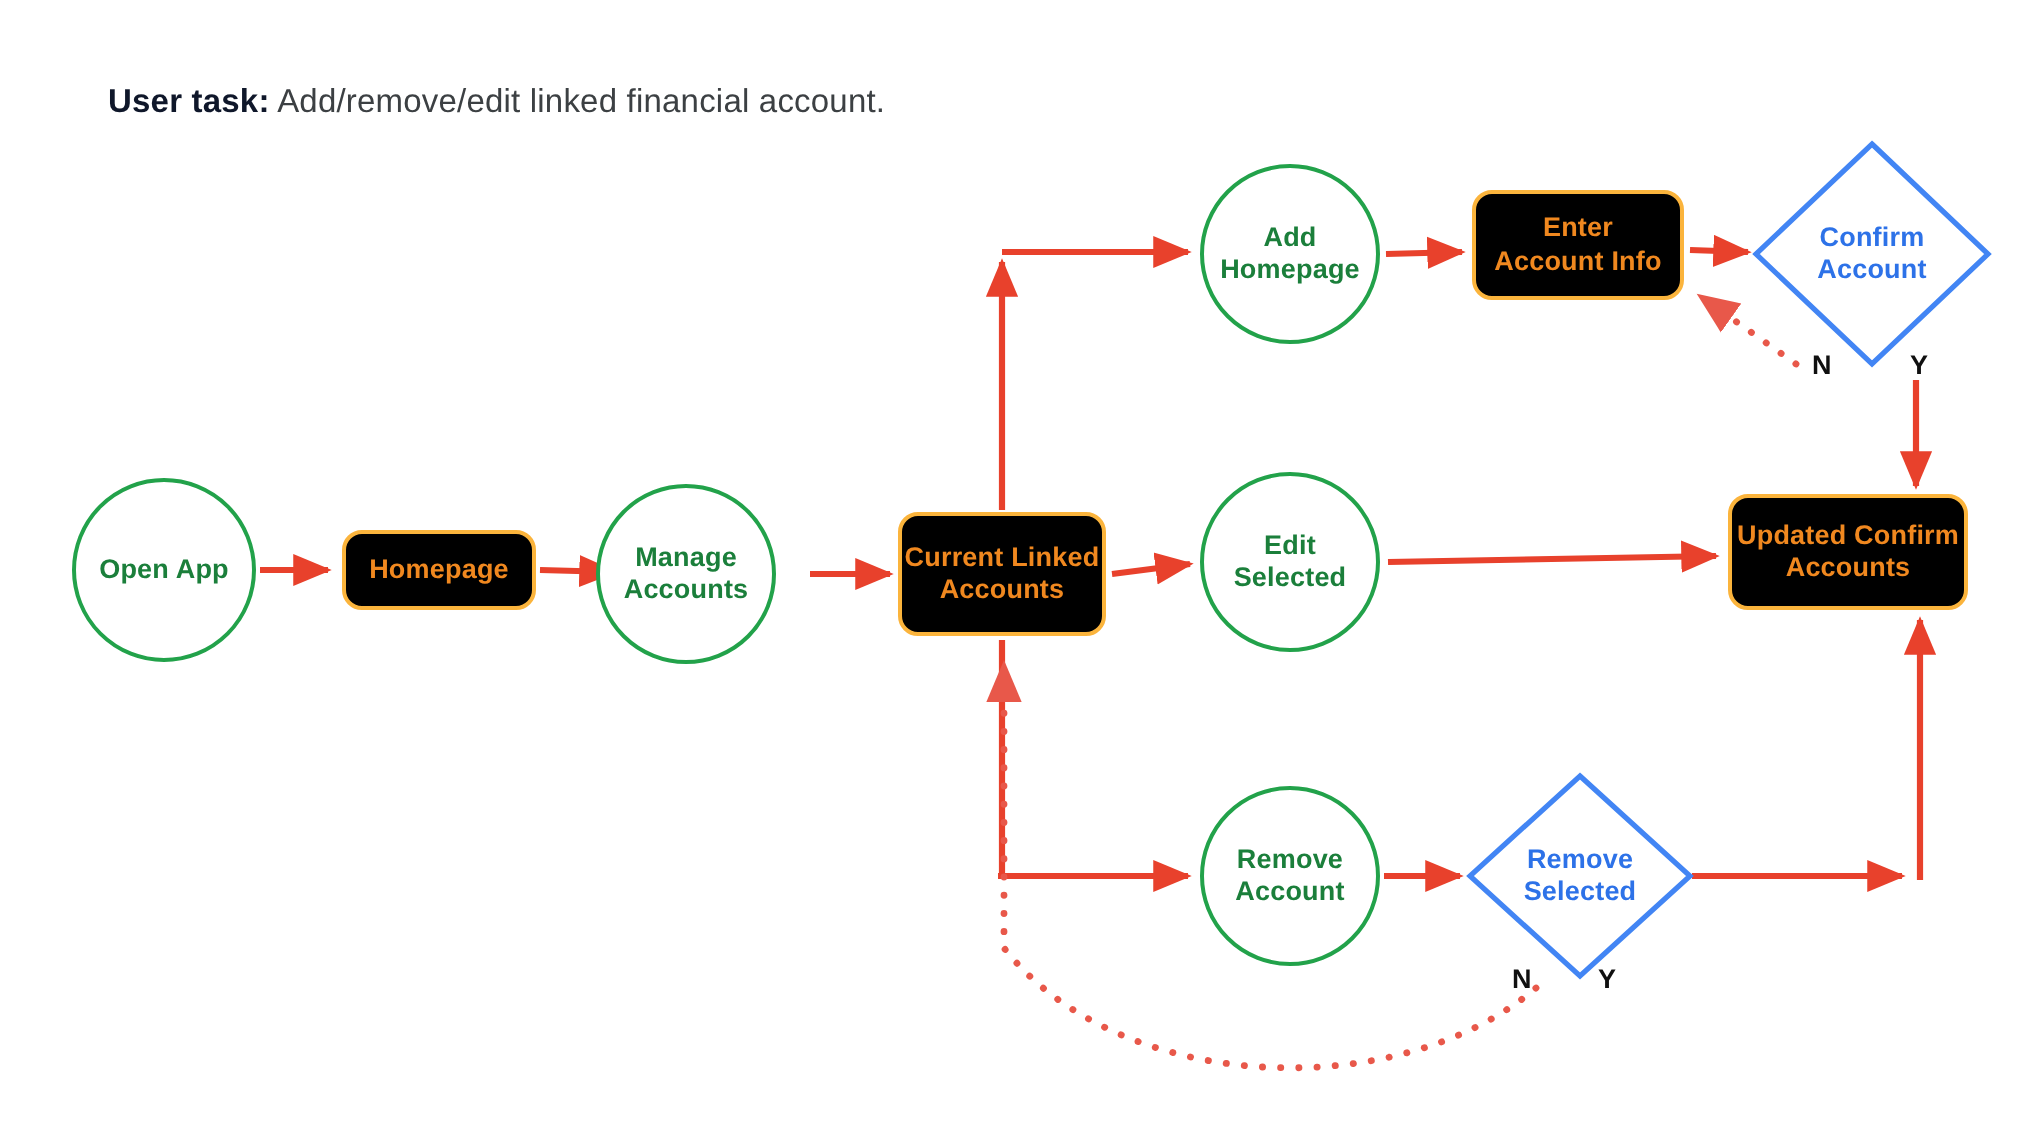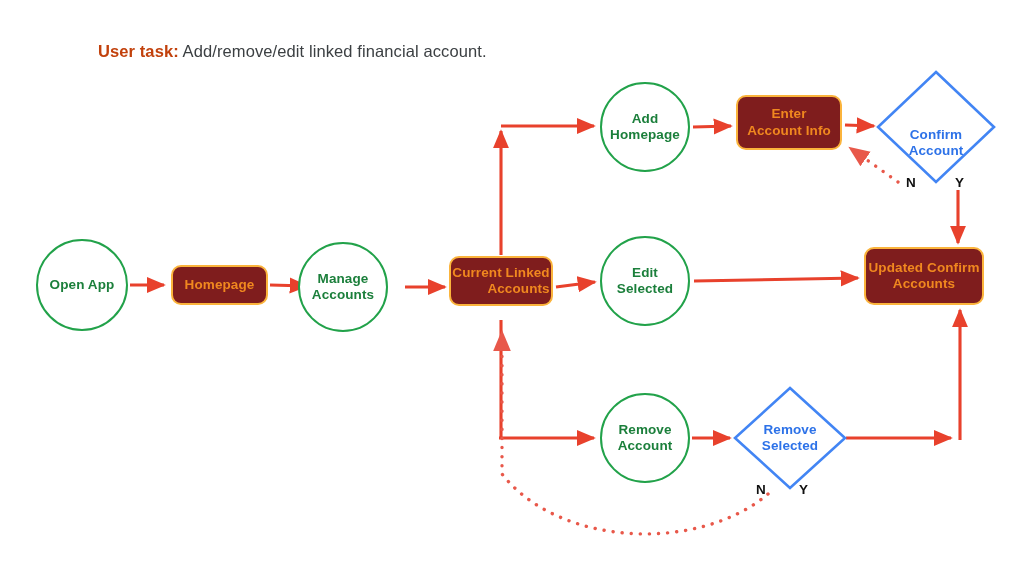--- a/index.html
+++ b/index.html
@@ -25,22 +25,21 @@
     position: absolute;
     left: 54px;
     top: 42px;
     font-size: 16.5px;
     color: #3c4043;
     letter-spacing: 0.1px;
     white-space: nowrap;
   }
   .task-line .task-label {
     font-weight: bold;
-    color: #c2410c;
-    margin-left: 44px;
+    color: #0f172a;
   }
   #edges {
     position: absolute;
     left: 0;
     top: 0;
     width: 1017px;
     height: 571px;
   }
   .node {
     position: absolute;
@@ -59,21 +58,21 @@
     border-radius: 50%;
     color: #1b7f3b;
     font-size: 13.5px;
     background: #ffffff;
   }
   .node-box {
     border: 2.2px solid #fbb43c;
     border-radius: 10px;
     color: #f0881f;
     font-size: 13.5px;
-    background: #7f1d1d;
+    background: #000000;
   }
   .node-diamond-label {
     color: #2d72e8;
     font-size: 13.5px;
     font-weight: bold;
     background: transparent;
     border: none;
     pointer-events: none;
   }
   .branch-label {
@@ -148,30 +147,30 @@
     <polygon points="790,388 845,438 790,488 735,438" fill="#ffffff" stroke="#4285f4" stroke-width="2.6"></polygon>
   </svg>
 
   <div class="node node-circle" style="left:36px;top:239px;width:92px;height:92px;">Open App</div>
 
   <div class="node node-box" style="left:171px;top:265px;width:97px;height:40px;">Homepage</div>
 
   <div class="node node-circle" style="left:298px;top:242px;width:90px;height:90px;">Manage
 Accounts</div>
 
-  <div class="node node-box" style="left:449px;top:256px;width:104px;height:50px;text-align:right;">Current Linked
+  <div class="node node-box" style="left:449px;top:256px;width:104px;height:62px;">Current Linked
 Accounts</div>
 
   <div class="node node-circle" style="left:600px;top:82px;width:90px;height:90px;">Add
 Homepage</div>
 
   <div class="node node-box" style="left:736px;top:95px;width:106px;height:55px;">Enter
 Account Info</div>
 
-  <div class="node node-diamond-label" style="left:886px;top:116px;width:100px;height:54px;">Confirm
+  <div class="node node-diamond-label" style="left:886px;top:100px;width:100px;height:54px;">Confirm
 Account</div>
 
   <div class="node node-circle" style="left:600px;top:236px;width:90px;height:90px;">Edit
 Selected</div>
 
   <div class="node node-box" style="left:864px;top:247px;width:120px;height:58px;">Updated Confirm
 Accounts</div>
 
   <div class="node node-circle" style="left:600px;top:393px;width:90px;height:90px;">Remove
 Account</div>

